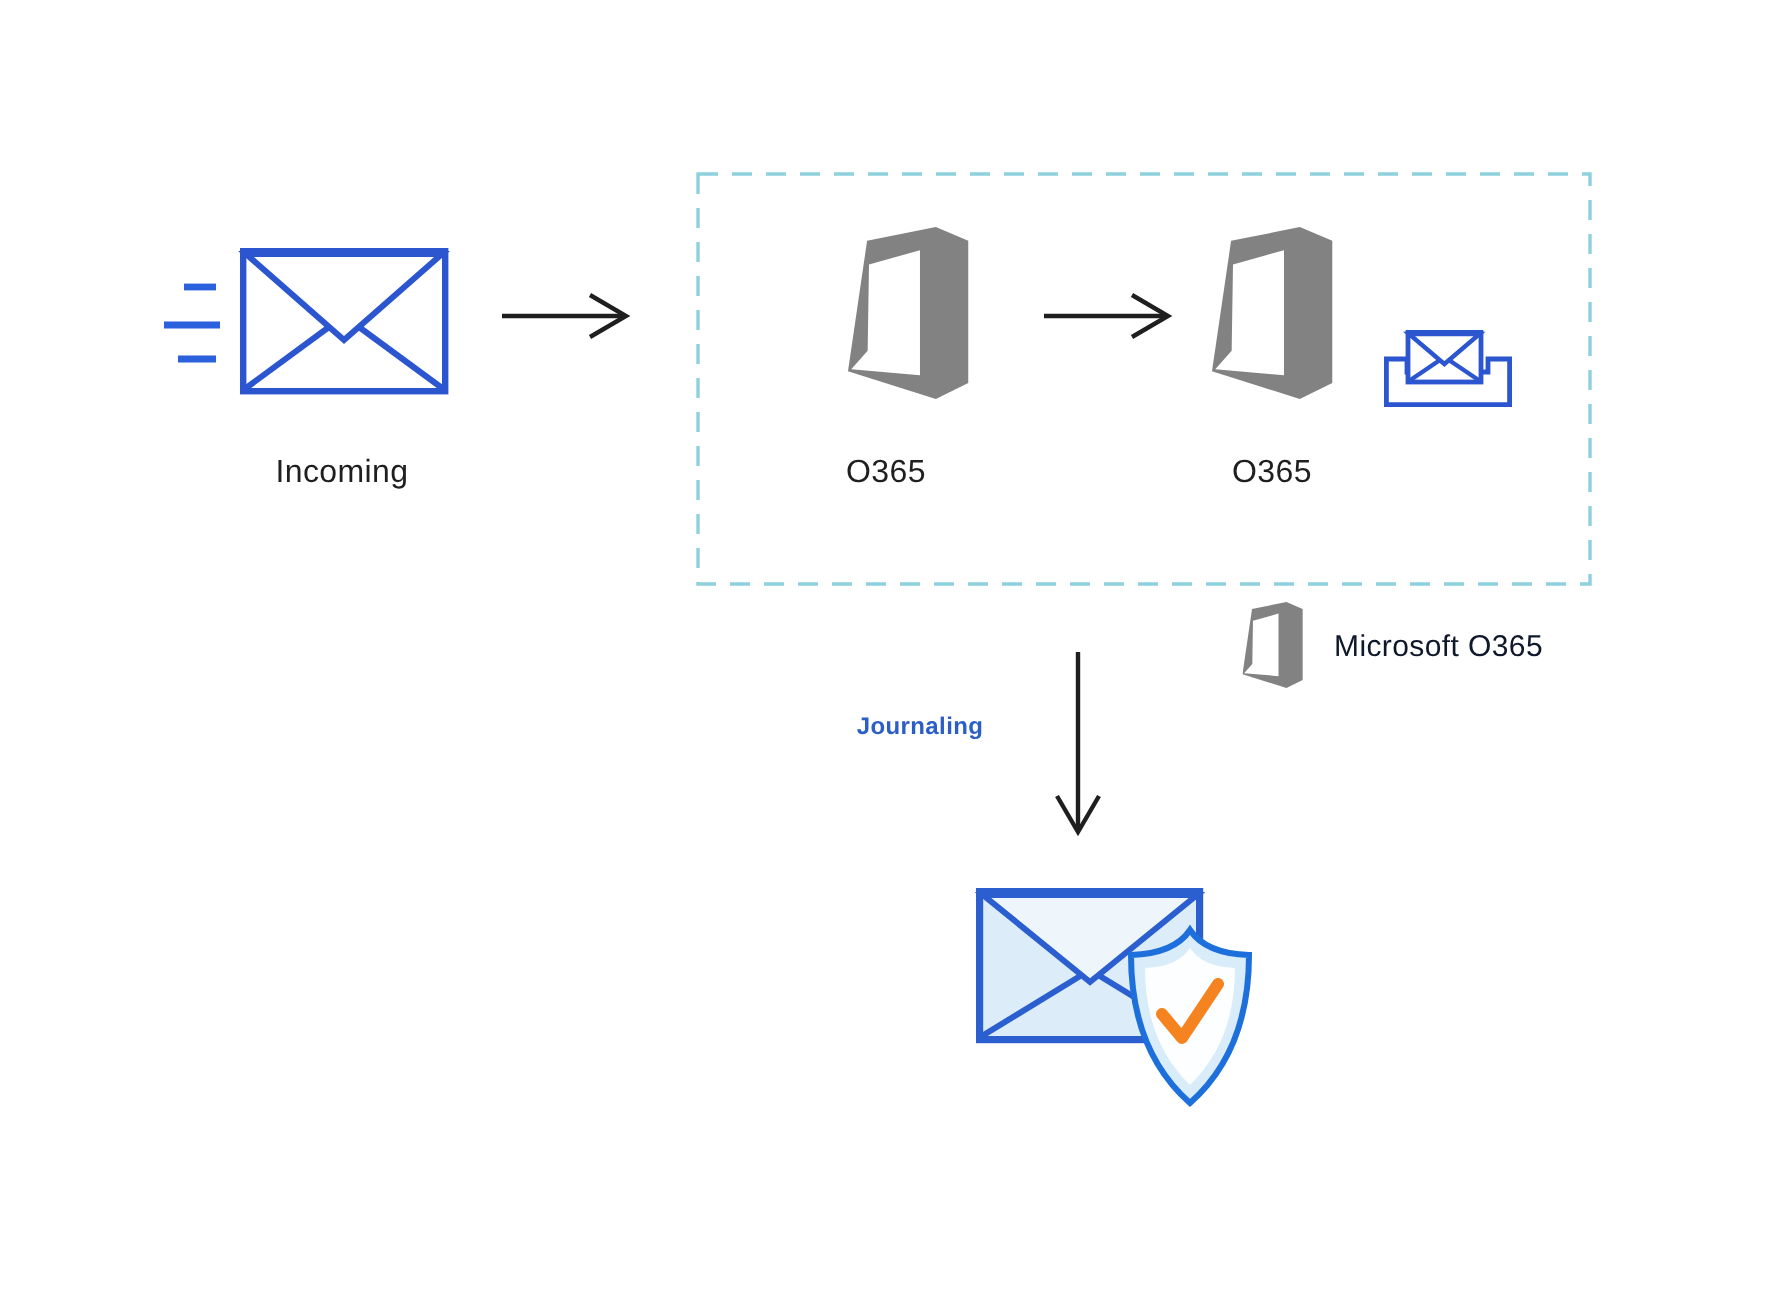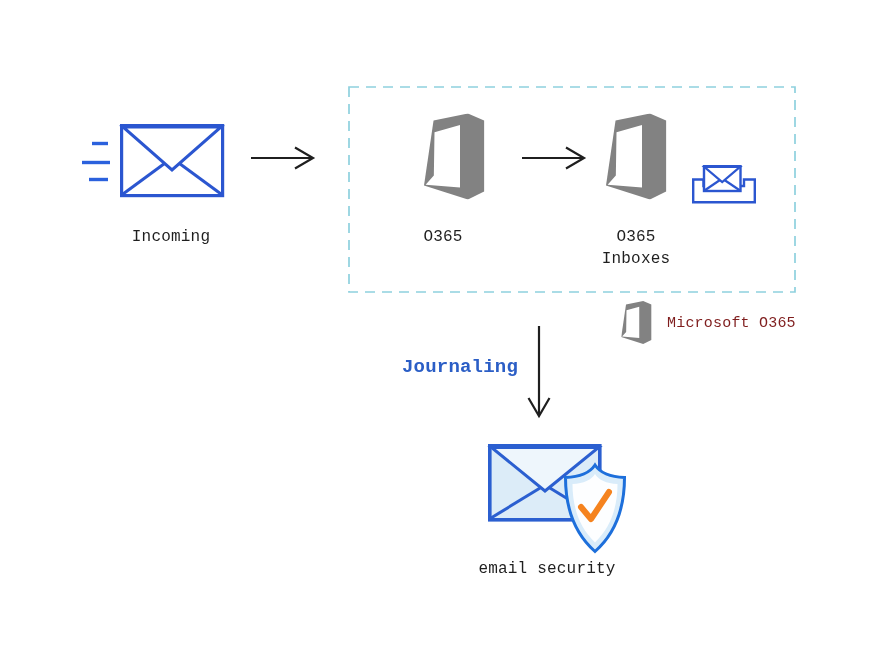--- a/index.html
+++ b/index.html
@@ -1,28 +1,28 @@
 <!DOCTYPE html>
 <html><head>
 <meta charset="utf-8">
 <style>
   html,body{margin:0;padding:0;background:#ffffff;}
   .canvas{
     position:relative;width:886px;height:653px;background:#ffffff;overflow:hidden;
-    font-family:Liberation Mono, monospace;color:#1f1f1f;
+    font-family:Liberation Sans, sans-serif;color:#1f1f1f;
   }
   .abs{position:absolute;}
   .node-label{
     text-align:center;font-size:16px;line-height:22px;color:#1f1f1f;letter-spacing:0.2px;
   }
   .legend-label{
-    font-size:15px;color:#7f1d1d;letter-spacing:0.2px;white-space:nowrap;
+    font-size:15px;color:#0f172a;letter-spacing:0.2px;white-space:nowrap;
   }
   .journaling{
-    font-size:19px;font-weight:bold;color:#2b5ec6;text-align:center;letter-spacing:0.2px;
+    font-size:12px;font-weight:bold;color:#2b5ec6;text-align:center;letter-spacing:0.2px;
   }
   svg{display:block;overflow:visible;}
   .arrow-stroke{stroke:#1f1f1f;fill:none;stroke-width:2.2;}
 </style>
 </head>
 <body>
 
 <div class="canvas">
 
   <svg width="0" height="0" style="position:absolute" aria-hidden="true">
@@ -81,21 +81,20 @@
   <div class="abs node-label" style="left:96px;top:226px;width:150px">
     <div>Incoming</div>
   </div>
 
   <div class="abs node-label" style="left:368px;top:226px;width:150px">
     <div>O365</div>
   </div>
 
   <div class="abs node-label" style="left:561px;top:226px;width:150px">
     <div>O365</div>
-    <div>Inboxes</div>
   </div>
 
   <svg class="abs" style="left:621px;top:301px" width="32" height="43" viewBox="0 0 66 90">
     <use href="#office-logo"></use>
   </svg>
   <div class="abs legend-label" style="left:667px;top:315px">Microsoft O365</div>
 
   <div class="abs journaling" style="left:390px;top:356px;width:140px">Journaling</div>
 
   <svg class="abs" style="left:526px;top:325px" width="26" height="94" viewBox="0 0 26 94">
@@ -113,16 +112,15 @@
     <g>
       <path d="M108,22 C113,29.5 122,34 137.5,34.5 C137.5,62 130,89 108,108.5
                C86,89 78.5,62 78.5,34.5 C94,34 103,29.5 108,22 Z" fill="#d9ecfa" stroke="#1d6fdb" stroke-width="3"></path>
       <path d="M108,31 C112,37 119,40.5 130.5,41 C130.5,62 125,83 108,99.5
                C91,83 85.5,62 85.5,41 C97,40.5 104,37 108,31 Z" fill="#fdfeff"></path>
       <polyline points="94,64 104,76 122,49" fill="none" stroke="#f5831f" stroke-width="6" stroke-linecap="round" stroke-linejoin="round"></polyline>
     </g>
   </svg>
 
   <div class="abs node-label" style="left:457px;top:559px;width:180px;line-height:21px">
-    <div>email security</div>
   </div>
 
 </div>
 
 </body></html>

